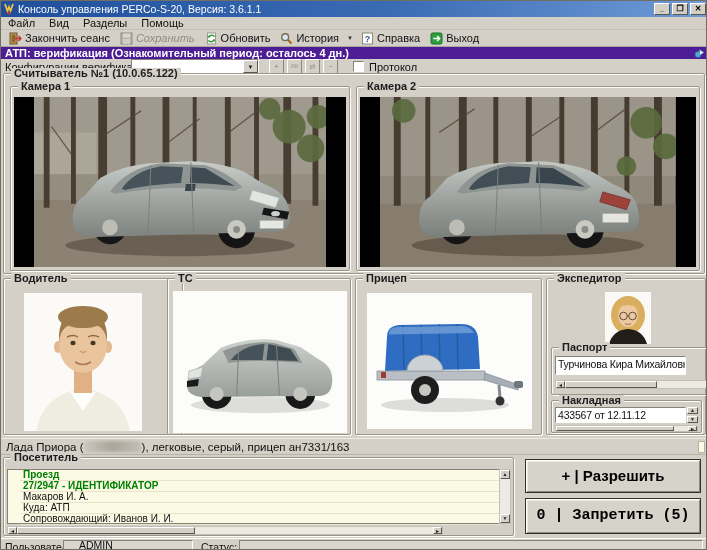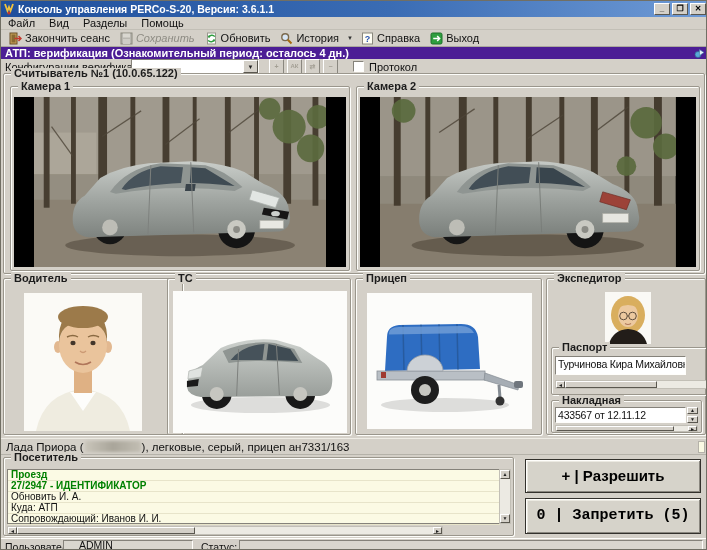--- a/index.html
+++ b/index.html
@@ -4,21 +4,21 @@
 <style>
   html,body{margin:0;padding:0;background:#9a988f;}
   *{box-sizing:border-box;}
   .window{position:relative;width:707px;height:550px;background:#d4d0c8;
     font-family:"Liberation Sans",sans-serif;font-size:11px;color:#111;
     border:1px solid #716f64;overflow:hidden;}
   
   .titlebar{position:absolute;left:0;top:0;width:707px;height:16px;
     background:linear-gradient(90deg,#1f4f9c 0%,#3a6cb4 55%,#6f9bd6 100%);
     display:flex;align-items:center;padding:0 2px;color:#fff;}
-  .titlebar .title{font-weight:bold;font-size:10.5px;margin-left:3px;white-space:nowrap;}
+  .titlebar .title{font-weight:normal;font-size:10.5px;margin-left:3px;white-space:nowrap;}
   .wincontrols{position:absolute;right:2px;top:2px;display:flex;gap:2px;}
   .winbtn{width:16px;height:12px;background:#d4d0c8;border:1px solid;
     border-color:#fff #5a574f #5a574f #fff;font-size:8px;line-height:9px;
     text-align:center;font-weight:bold;color:#000;}
   
   .menubar{position:absolute;left:0;top:16px;width:707px;height:13px;display:flex;
     align-items:center;gap:0;border-bottom:1px solid #c2bfb6;}
   .menubar span{padding:0 7px;}
   .toolbar{position:absolute;left:0;top:29px;width:707px;height:17px;display:flex;
     align-items:center;padding-left:3px;border-bottom:1px solid #aba89e;}
@@ -72,21 +72,21 @@
   .infobar{position:absolute;left:0;top:437px;width:707px;height:17px;
     border-top:1px solid #eeece5;border-bottom:1px solid #b5b2a9;
     display:flex;align-items:center;padding-left:5px;font-size:11.5px;white-space:nowrap;}
   .plate-blur{display:inline-block;width:56px;height:11px;margin:0 1px;border-radius:2px;
     background:linear-gradient(90deg,#c9c5ba,#a9a59a,#c2beb3);filter:blur(1.6px);}
   .sliver{position:absolute;right:3px;top:2px;width:7px;height:12px;background:#fbfae4;border:1px solid #b5b2a9;}
   
   .vlist{position:absolute;left:3px;top:11px;width:494px;height:55px;background:#fbfae4;
     border:1px solid #85827a;}
   .vrow{height:11px;line-height:10px;padding-left:3px;border-bottom:1px solid #e7e4ca;
-    font-size:10px;white-space:nowrap;overflow:hidden;}
+    font-size:10px;white-space:nowrap;overflow:hidden;margin-left:12px;}
   .vrow.hl{color:#008000;font-weight:bold;}
   .vscroll{position:absolute;right:2px;top:11px;width:12px;height:55px;background:#eceae3;
     border:1px solid #c2bfb6;display:flex;flex-direction:column;justify-content:space-between;}
   
   .actions{position:absolute;left:517px;top:455px;width:188px;height:80px;}
   .bigbtn{position:absolute;left:7px;width:176px;background:#d6d3ca;
     border:1px solid #33312c;box-shadow:inset 1px 1px 0 #fffefb,inset -1px -1px 0 #8a877f,
     inset 2px 2px 0 #eceae2;font-weight:bold;font-size:15px;text-align:center;color:#000;
     font-family:"Liberation Sans",sans-serif;}
   
@@ -432,21 +432,21 @@
     <span class="plate-blur"></span>
     <span>), легковые, серый, прицеп ан7331/163</span>
     <span class="sliver"></span>
   </div>
 
   <div class="gb" style="left:2px;top:456px;width:511px;height:79px;">
     <span class="gl">Посетитель</span>
     <div class="vlist">
       <div class="vrow hl">Проезд</div>
       <div class="vrow hl">27/2947 - ИДЕНТИФИКАТОР</div>
-      <div class="vrow">Обновить И. А.</div>
+      <div class="vrow">Макаров И. А.</div>
       <div class="vrow">Куда: АТП</div>
       <div class="vrow">Сопровождающий: Иванов И. И.</div>
     </div>
     <div class="vscroll">
       <div class="sbtn">▲</div>
       <div class="sbtn">▼</div>
     </div>
     <div class="hscroll" style="left:3px;top:68px;width:436px;">
       <div class="hs-arrow">◄</div>
       <div class="hs-thumb" style="width:178px;"></div>

